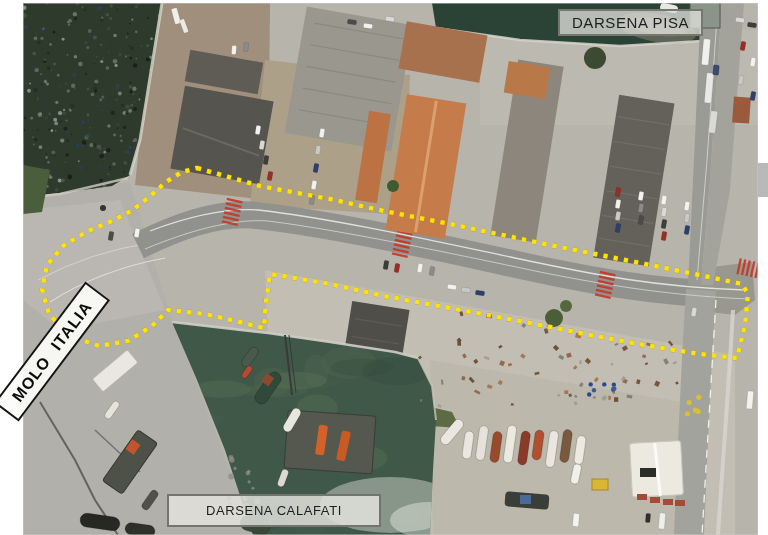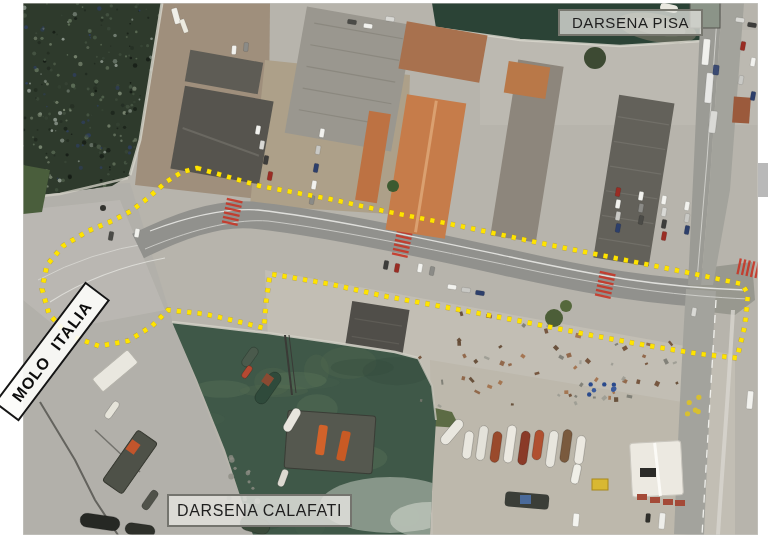--- a/index.html
+++ b/index.html
@@ -3,23 +3,23 @@
 <meta charset="utf-8">
 <style>
   html,body{margin:0;padding:0;background:#ffffff;}
   .page{position:relative;width:768px;height:535px;background:#ffffff;overflow:hidden;
         font-family:"Liberation Sans","DejaVu Sans",sans-serif;}
   .map-label{position:absolute;display:flex;align-items:center;justify-content:center;
              color:#1e1e1e;text-align:center;box-sizing:border-box;}
   .lbl-pisa{left:558px;top:9px;width:145px;height:27px;
             background:rgba(223,223,218,0.78);border:2px solid #77776f;
             font-size:15px;letter-spacing:0.6px;}
-  .lbl-calafati{left:167px;top:494px;width:185px;height:33px;
+  .lbl-calafati{left:167px;top:494px;width:214px;height:33px;
             background:rgba(226,226,221,0.85);border:2px solid #74746e;
-            font-size:16px;letter-spacing:0.6px;}
+            font-size:13px;letter-spacing:0.6px;}
   .lbl-molo{left:-24px;top:336px;width:152px;height:31px;
             background:rgba(252,252,250,0.92);border:2px solid #151515;
             font-size:16px;font-weight:bold;letter-spacing:1px;word-spacing:7px;
             transform:rotate(-53deg);color:#0c0c0c;}
   .scroll-thumb{position:absolute;left:758px;top:163px;width:10px;height:34px;}
   svg{position:absolute;left:0;top:0;}
 </style>
 </head>
 <body>
 

